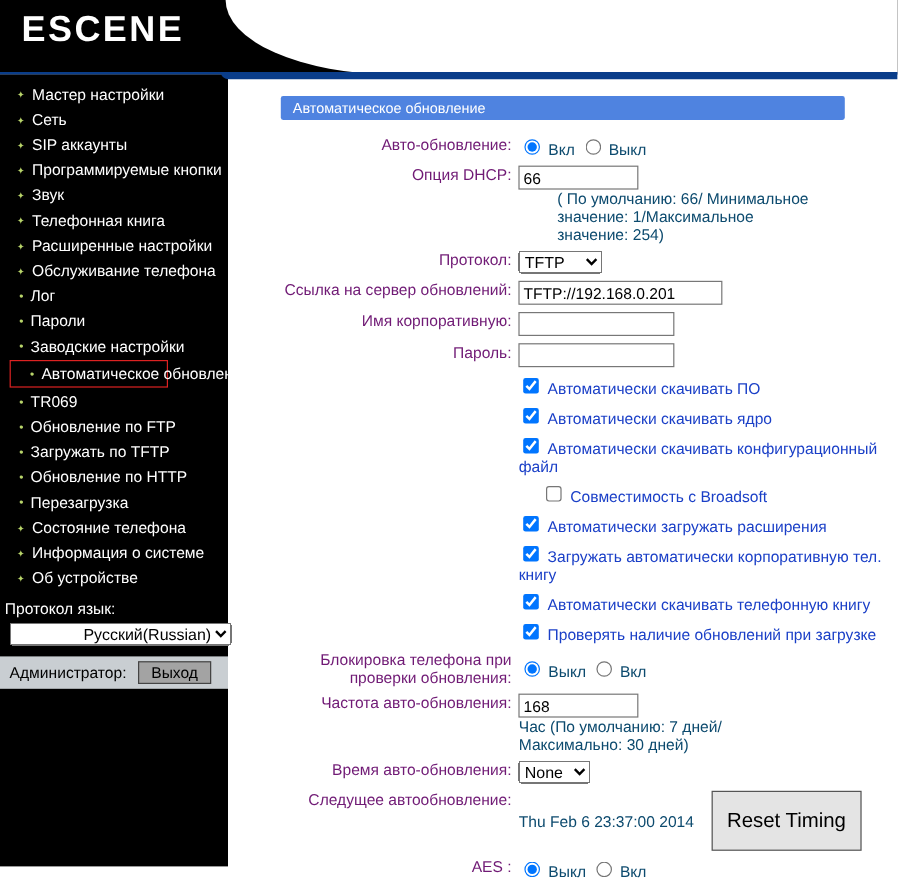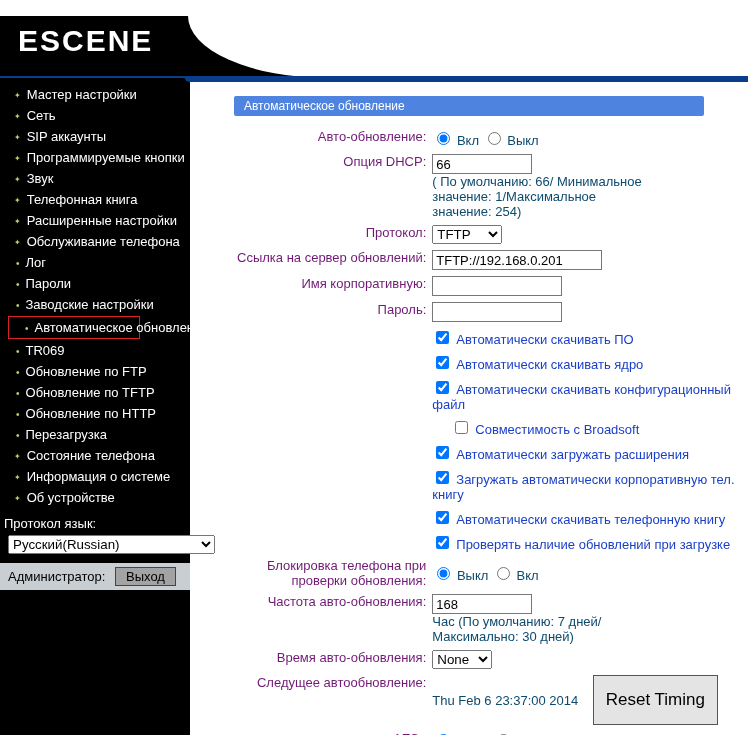--- a/index.html
+++ b/index.html
@@ -10,21 +10,20 @@
     background: #fff;
     width: 748px;
   }
 
   
   .header {
     position: relative;
     height: 62px;
     background: #000;
     border-bottom: 2px solid #0a3d8a;
-    margin-top: 16px;
   }
   .header .logo {
     position: absolute;
     left: 18px; top: 8px;
     color: #fff;
     font-size: 30px;
     font-weight: bold;
     letter-spacing: 2px;
     font-family: "Arial Black", Arial, sans-serif;
   }
@@ -79,22 +78,23 @@
     border:1px solid #d22;
     margin:1px 50px 1px 8px;
     padding:3px 2px 3px 20px;
   }
   .sidebar .highlight::before{ content:"•"; }
   .lang-block{
     color:#fff;
     padding:8px 4px 4px 4px;
   }
   .lang-block select{
-    width:207px;
+    width:185px;
     margin:4px 0 0 4px;
+    text-align:right;
   }
   .admin-block{
     background:#c9ced2;
     color:#000;
     padding:4px 2px 4px 8px;
     margin-top:5px;
   }
   .admin-block button{
     margin-left:6px;
     font-size:13px;
@@ -167,21 +167,21 @@
     <li>Расширенные настройки</li>
     <li>Обслуживание телефона</li>
   </ul>
   <ul class="sub">
     <li>Лог</li>
     <li>Пароли</li>
     <li>Заводские настройки</li>
     <li class="highlight">Автоматическое обновление</li>
     <li>TR069</li>
     <li>Обновление по FTP</li>
-    <li>Обновление по TFTP</li>
+    <li>Загружать по TFTP</li>
     <li>Обновление по HTTP</li>
     <li>Перезагрузка</li>
   </ul>
   <ul>
     <li>Состояние телефона</li>
     <li>Информация о системе</li>
     <li>Об устройстве</li>
   </ul>
 
   <div class="lang-block">
@@ -207,21 +207,21 @@
         <input type="radio" name="au" checked="" style="">
         <label class="blue">Вкл</label>
         <input type="radio" name="au" style="">
         <label class="blue">Выкл</label>
       </td>
     </tr>
     <tr>
       <td class="lbl">Опция DHCP:</td>
       <td>
         <input type="text" class="w100" value="66" style="">
-        <span class="blue" style="display:inline-block;max-width:210px;vertical-align:top;">( По умолчанию: 66/ Минимальное значение: 1/Максимальное значение: 254)</span>
+        <span class="blue" style="display:inline-block;max-width:210px;vertical-align:top;margin-left:32px;">( По умолчанию: 66/ Минимальное значение: 1/Максимальное значение: 254)</span>
       </td>
     </tr>
     <tr>
       <td class="lbl">Протокол:</td>
       <td>
         <select class="proto">
           <option>TFTP</option>
         </select>
       </td>
     </tr>

